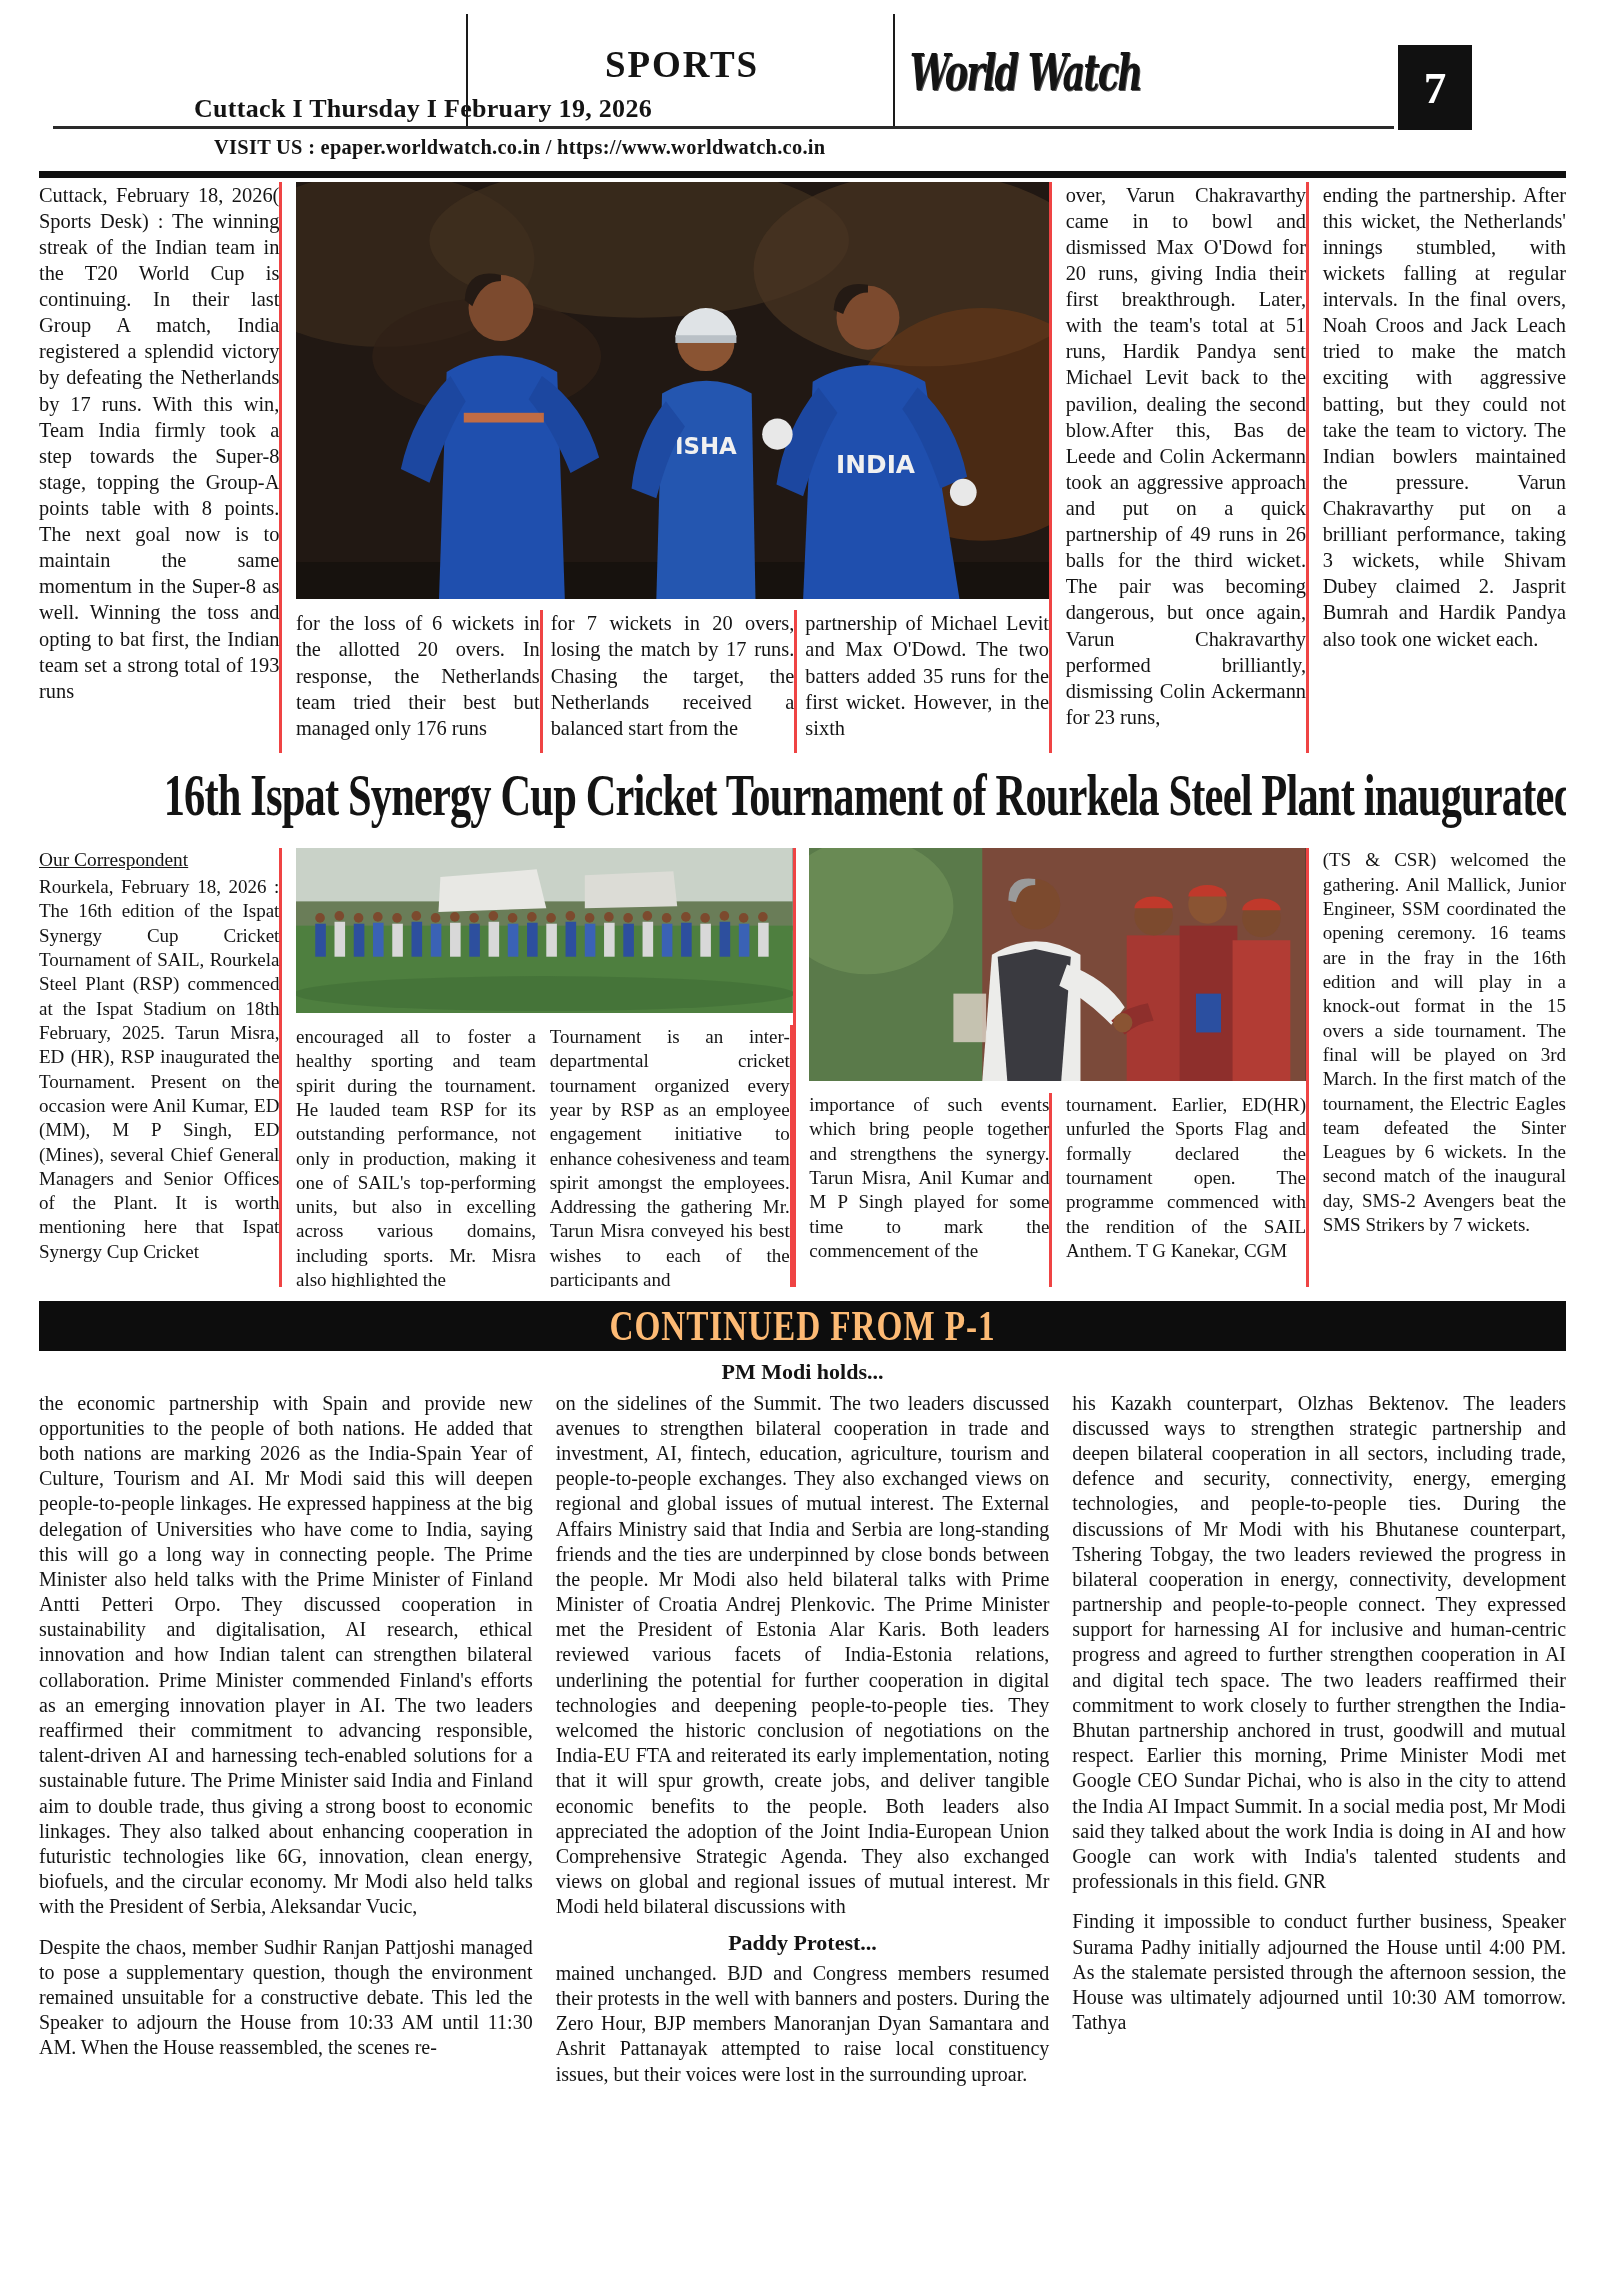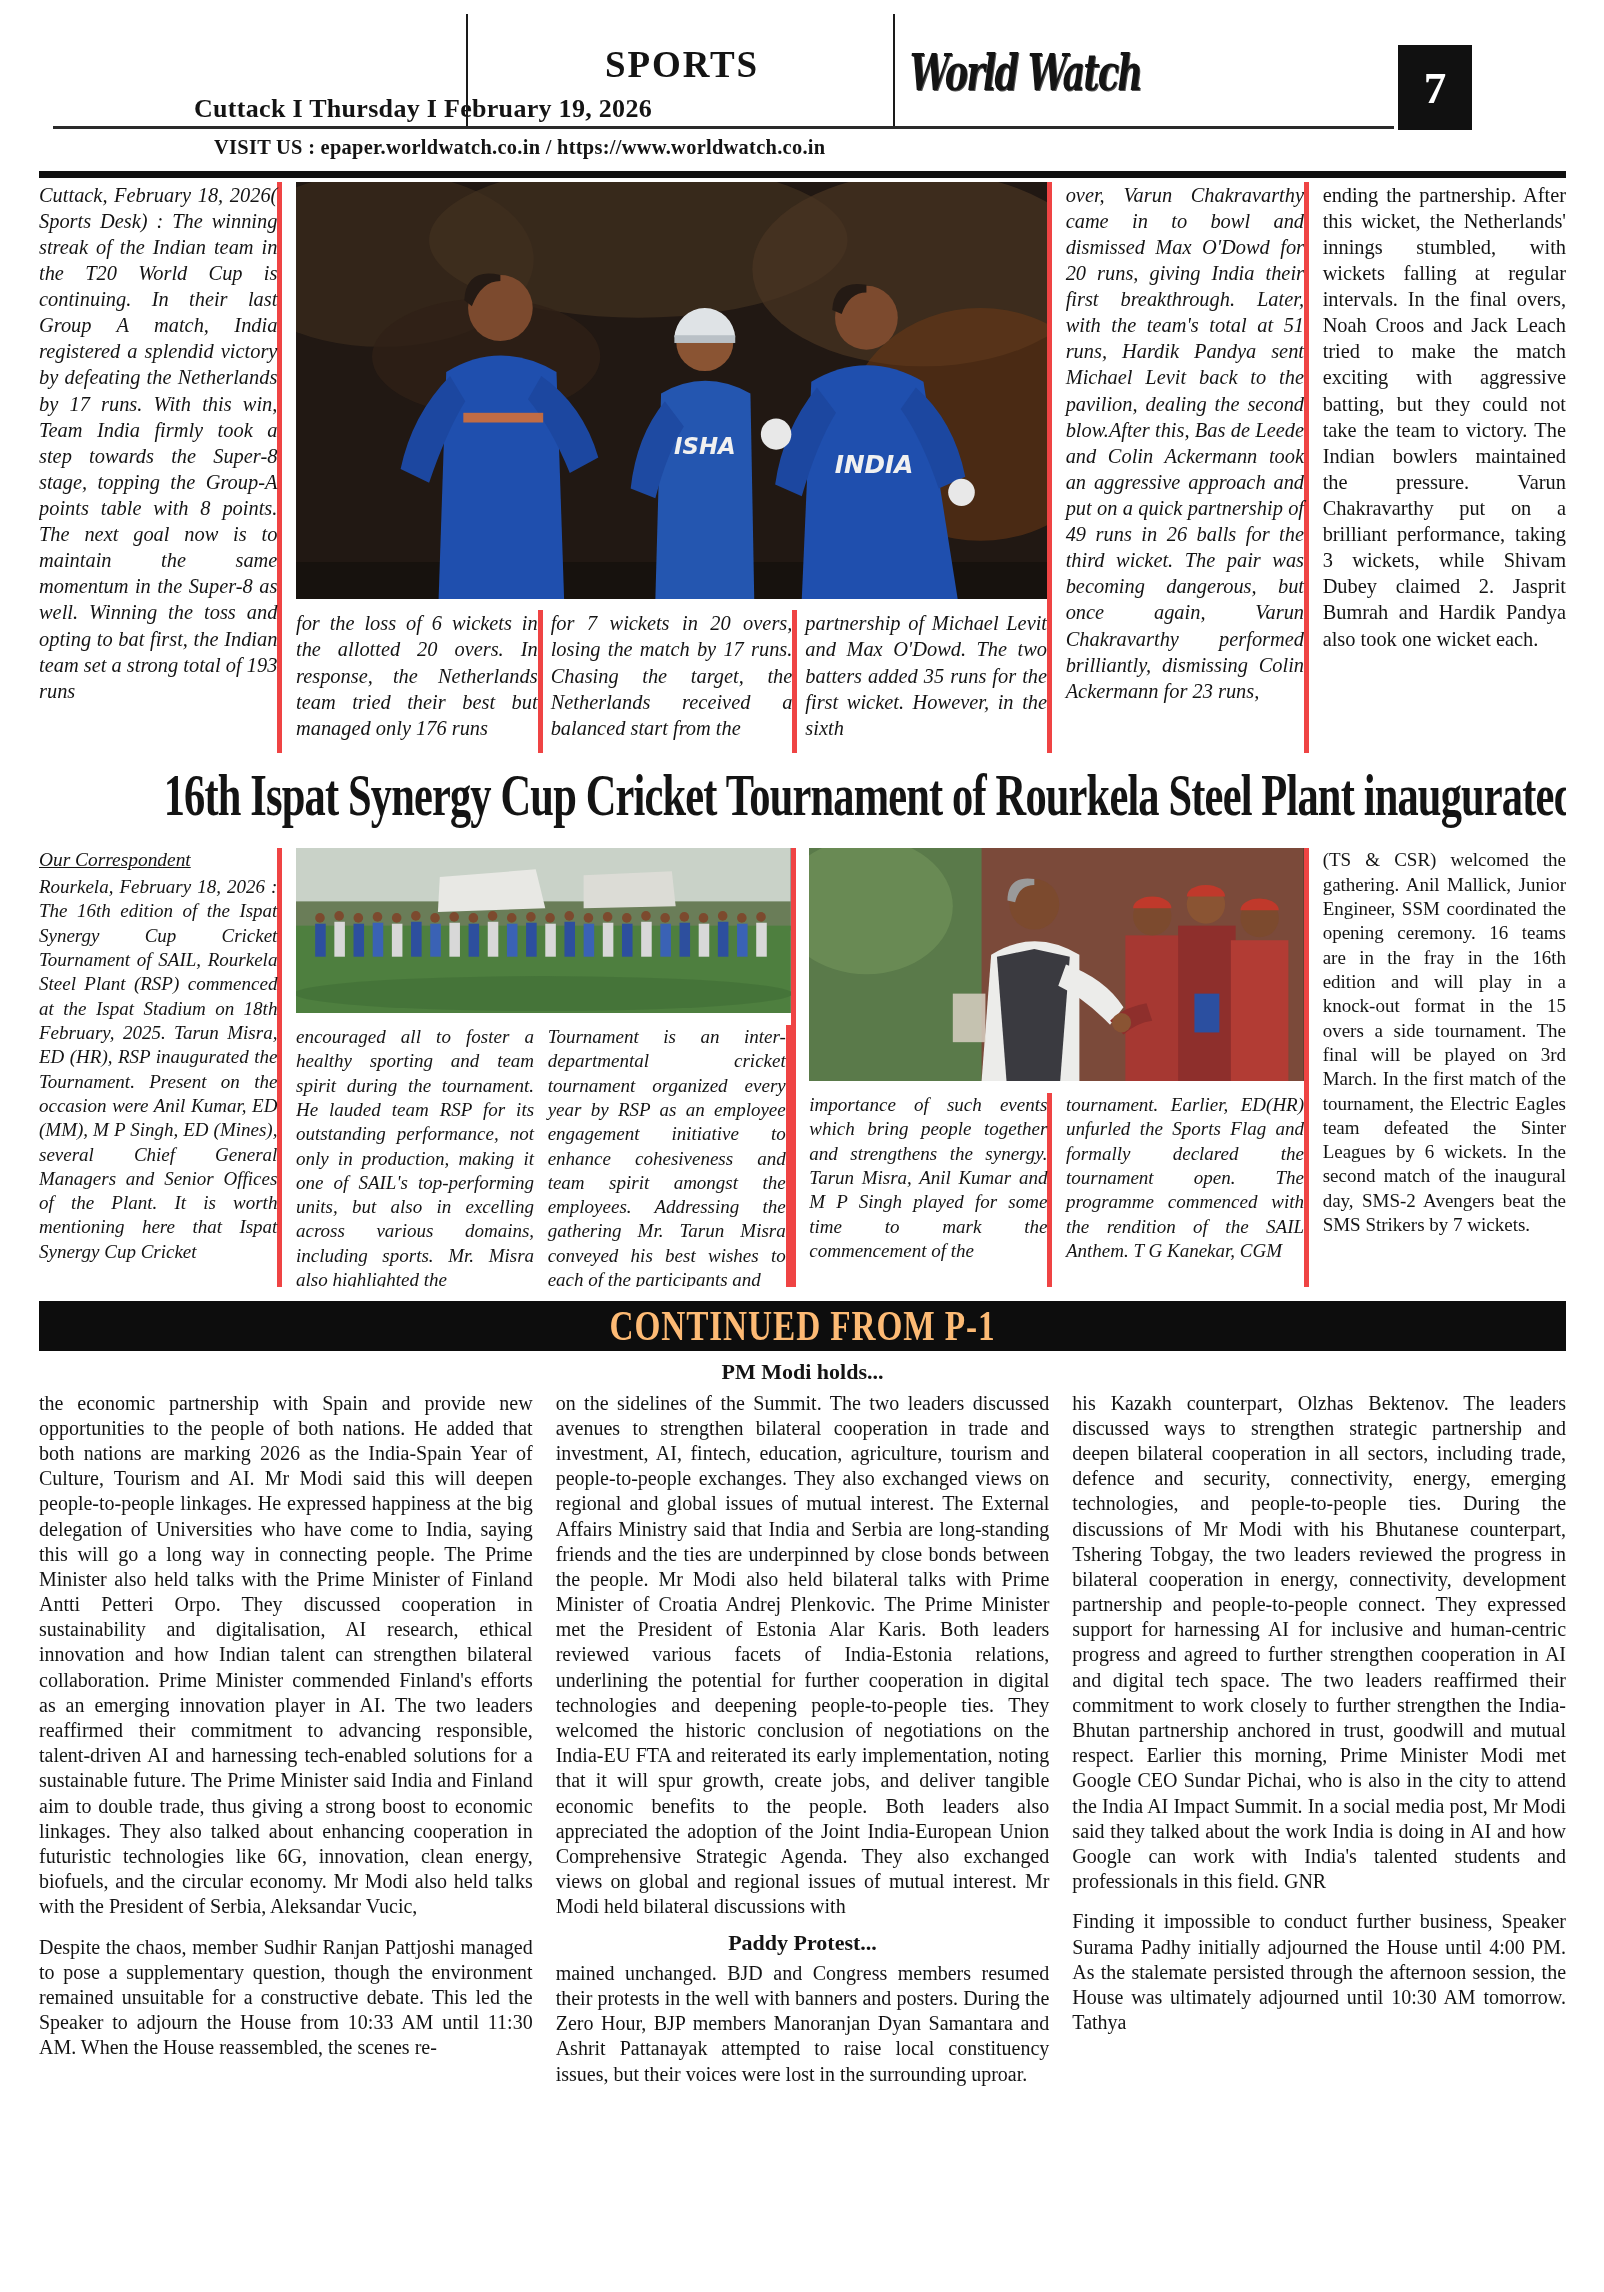--- a/index.html
+++ b/index.html
@@ -39,21 +39,21 @@
 
   
   .a-row { display:flex; gap:13.6px; overflow:hidden; }
   .a1-row { height:571px; margin-top:3.9px; }
   .a2-row { height:439px; margin-top:3.9px; }
   .ncol { text-align:justify; }
   .a1-row .ncol { width:244px; font-size:20.4px; line-height:1.28; }
   .a1-mid { width:758px; display:flex; flex-direction:column; }
   .a1-sub { display:flex; gap:8px; margin-top:11.6px; flex:1; overflow:hidden; }
   .a1-sub .ncol { flex:1; width:auto; }
-  .sep { border-right:5px solid #ef4444;font-style:italic; }
+  .sep { border-right:3px solid #ef4444; }
   .photo { width:100%; overflow:hidden; background:#222; }
   .photo svg { display:block; width:100%; height:100%; }
   .photo-1 { height:417px; }
 
   .a2-row .ncol { width:244px; font-size:19px; line-height:1.28; }
   .a2-mid { width:501px; display:flex; flex-direction:column; }
   .a2-sub { display:flex; gap:13.6px; margin-top:11.6px; flex:1; overflow:hidden; }
   .a2-sub .ncol { flex:1; width:auto; }
   .photo-2 { height:165px; }
   .photo-3 { height:233px; }

